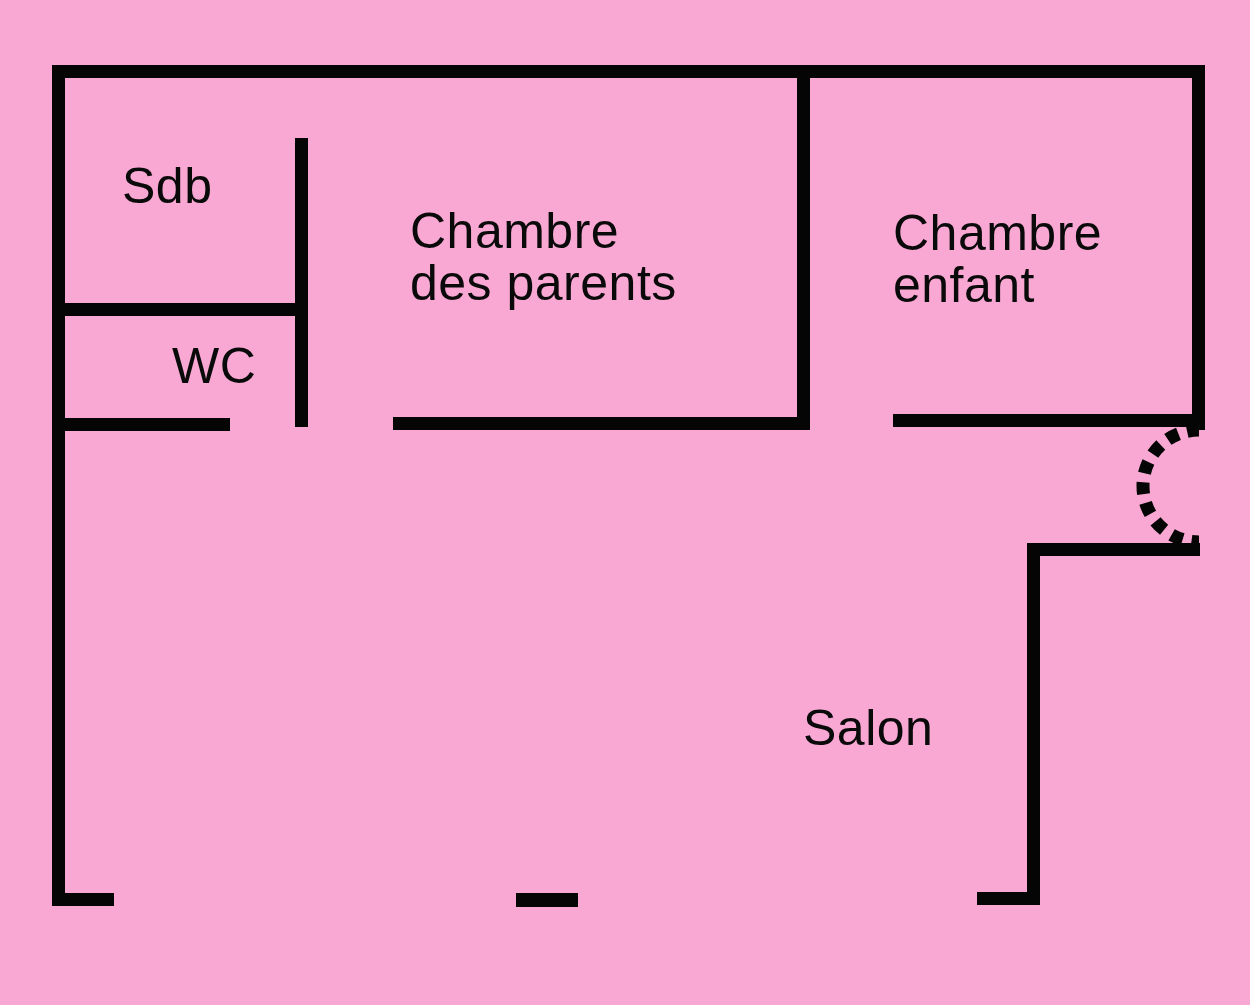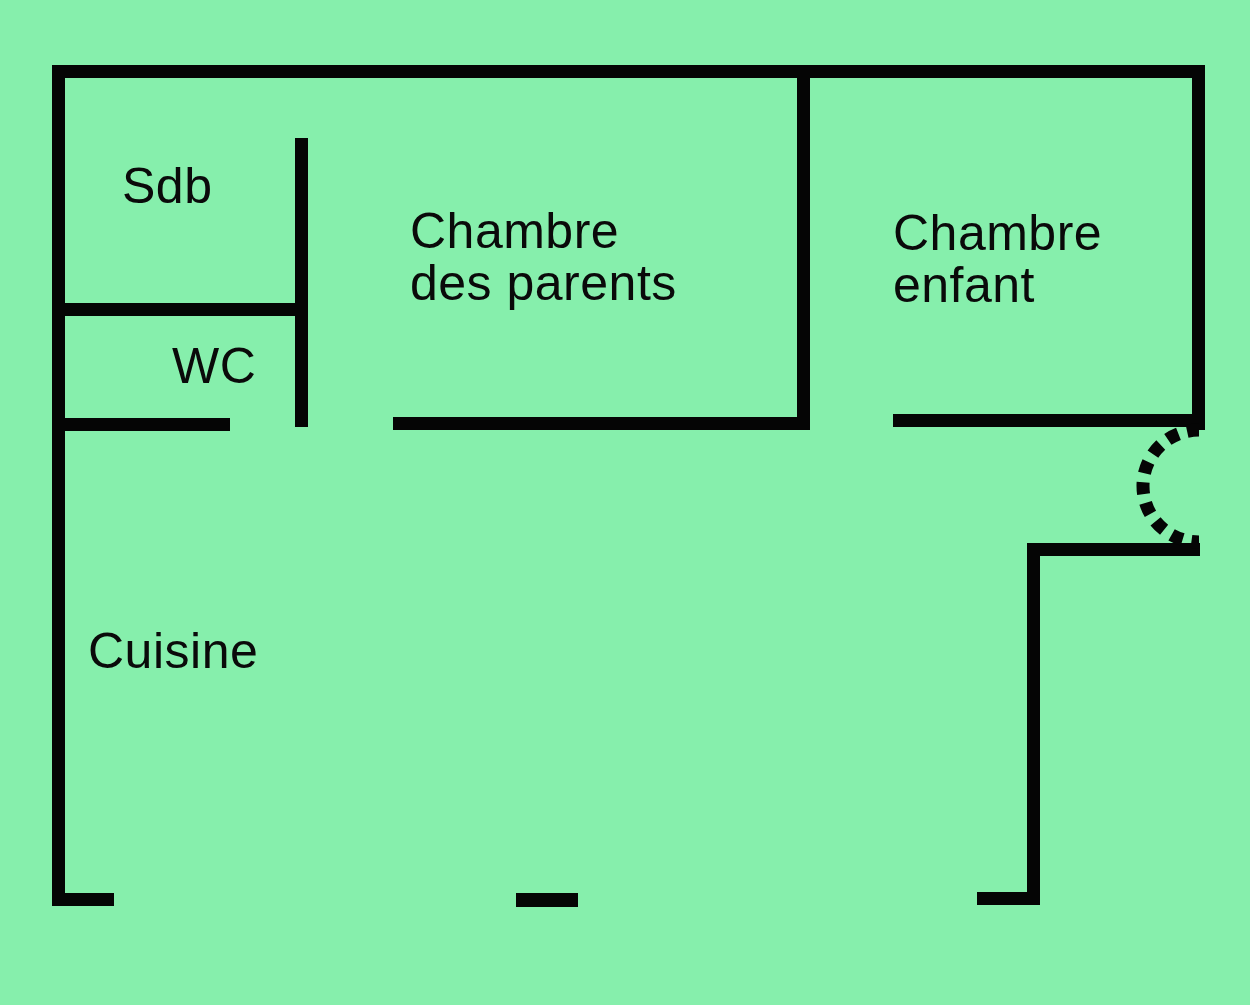--- a/index.html
+++ b/index.html
@@ -4,21 +4,21 @@
 <style>
   html, body {
     margin: 0;
     padding: 0;
     background: #ffffff;
   }
   #plan-canvas {
     position: relative;
     width: 1250px;
     height: 1005px;
-    background: #86efac;
+    background: #f9a8d4;
     overflow: hidden;
     font-family: "Liberation Sans", sans-serif;
   }
   .wall {
     position: absolute;
     background: #050505;
   }
   .room-label {
     position: absolute;
     color: #0a0a0a;
@@ -66,17 +66,17 @@
   <div class="room-label" style="left:122px; top:160px;">Sdb</div>
 
   <div class="room-label" style="left:133px; top:340px;margin-left:39px;">WC</div>
 
   <div class="room-label" style="left:410px; top:205px;">Chambre
 des parents</div>
 
   <div class="room-label" style="left:893px; top:207px;">Chambre
 enfant</div>
 
-  <div class="room-label" style="left:88px; top:625px;">Cuisine</div>
 
 
+  <div class="room-label" style="left:803px; top:702px;">Salon</div>
 
 </div>
 
 </body></html>

